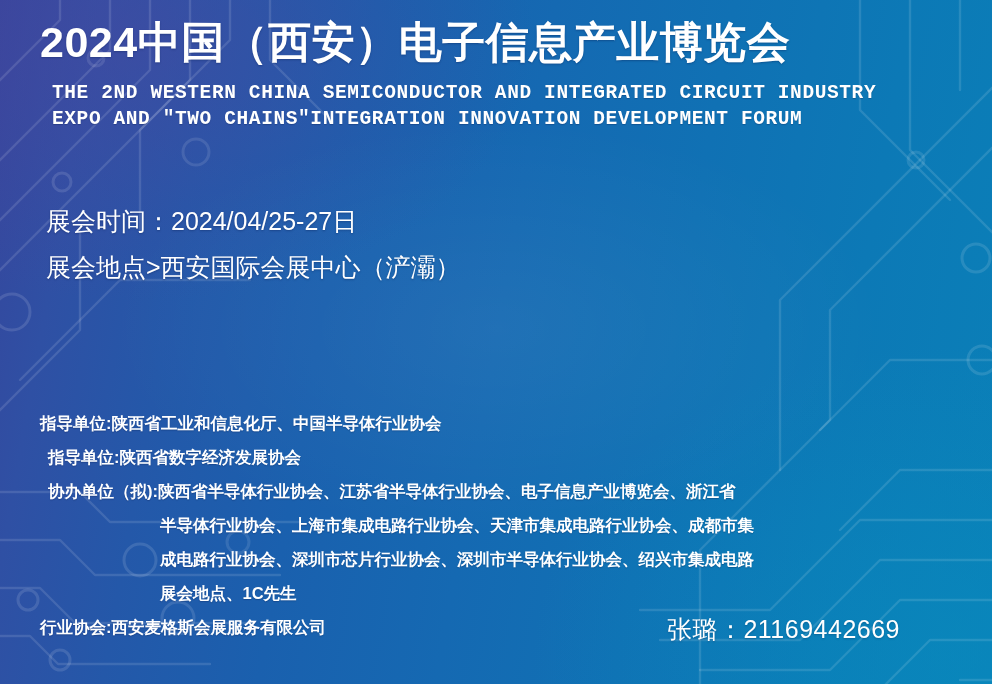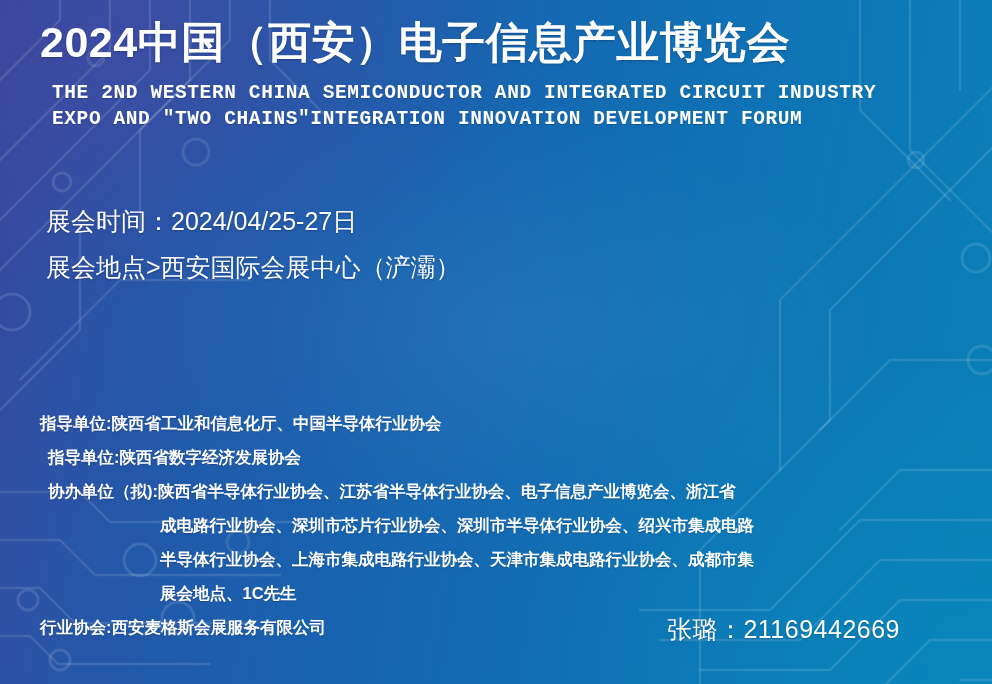--- a/index.html
+++ b/index.html
@@ -203,22 +203,22 @@
 
     <div class="meta">
       <div>展会时间：2024/04/25-27日</div>
       <div>展会地点&gt;西安国际会展中心（浐灞）</div>
     </div>
 
     <div class="orgs">
       <div class="row">指导单位:陕西省工业和信息化厅、中国半导体行业协会</div>
       <div class="row indent-1">指导单位:陕西省数字经济发展协会</div>
       <div class="row indent-1">协办单位（拟):陕西省半导体行业协会、江苏省半导体行业协会、电子信息产业博览会、浙江省</div>
+      <div class="row indent-2">半导体行业协会、上海市集成电路行业协会、天津市集成电路行业协会、成都市集</div>
       <div class="row indent-2">成电路行业协会、深圳市芯片行业协会、深圳市半导体行业协会、绍兴市集成电路</div>
-      <div class="row indent-2">半导体行业协会、上海市集成电路行业协会、天津市集成电路行业协会、成都市集</div>
       <div class="row indent-2">展会地点、1C先生</div>
       <div class="row">行业协会:西安麦格斯会展服务有限公司</div>
     </div>
 
     <div class="contact">张璐：21169442669</div>
 
   </div>
 </div>
 
 </body></html>

